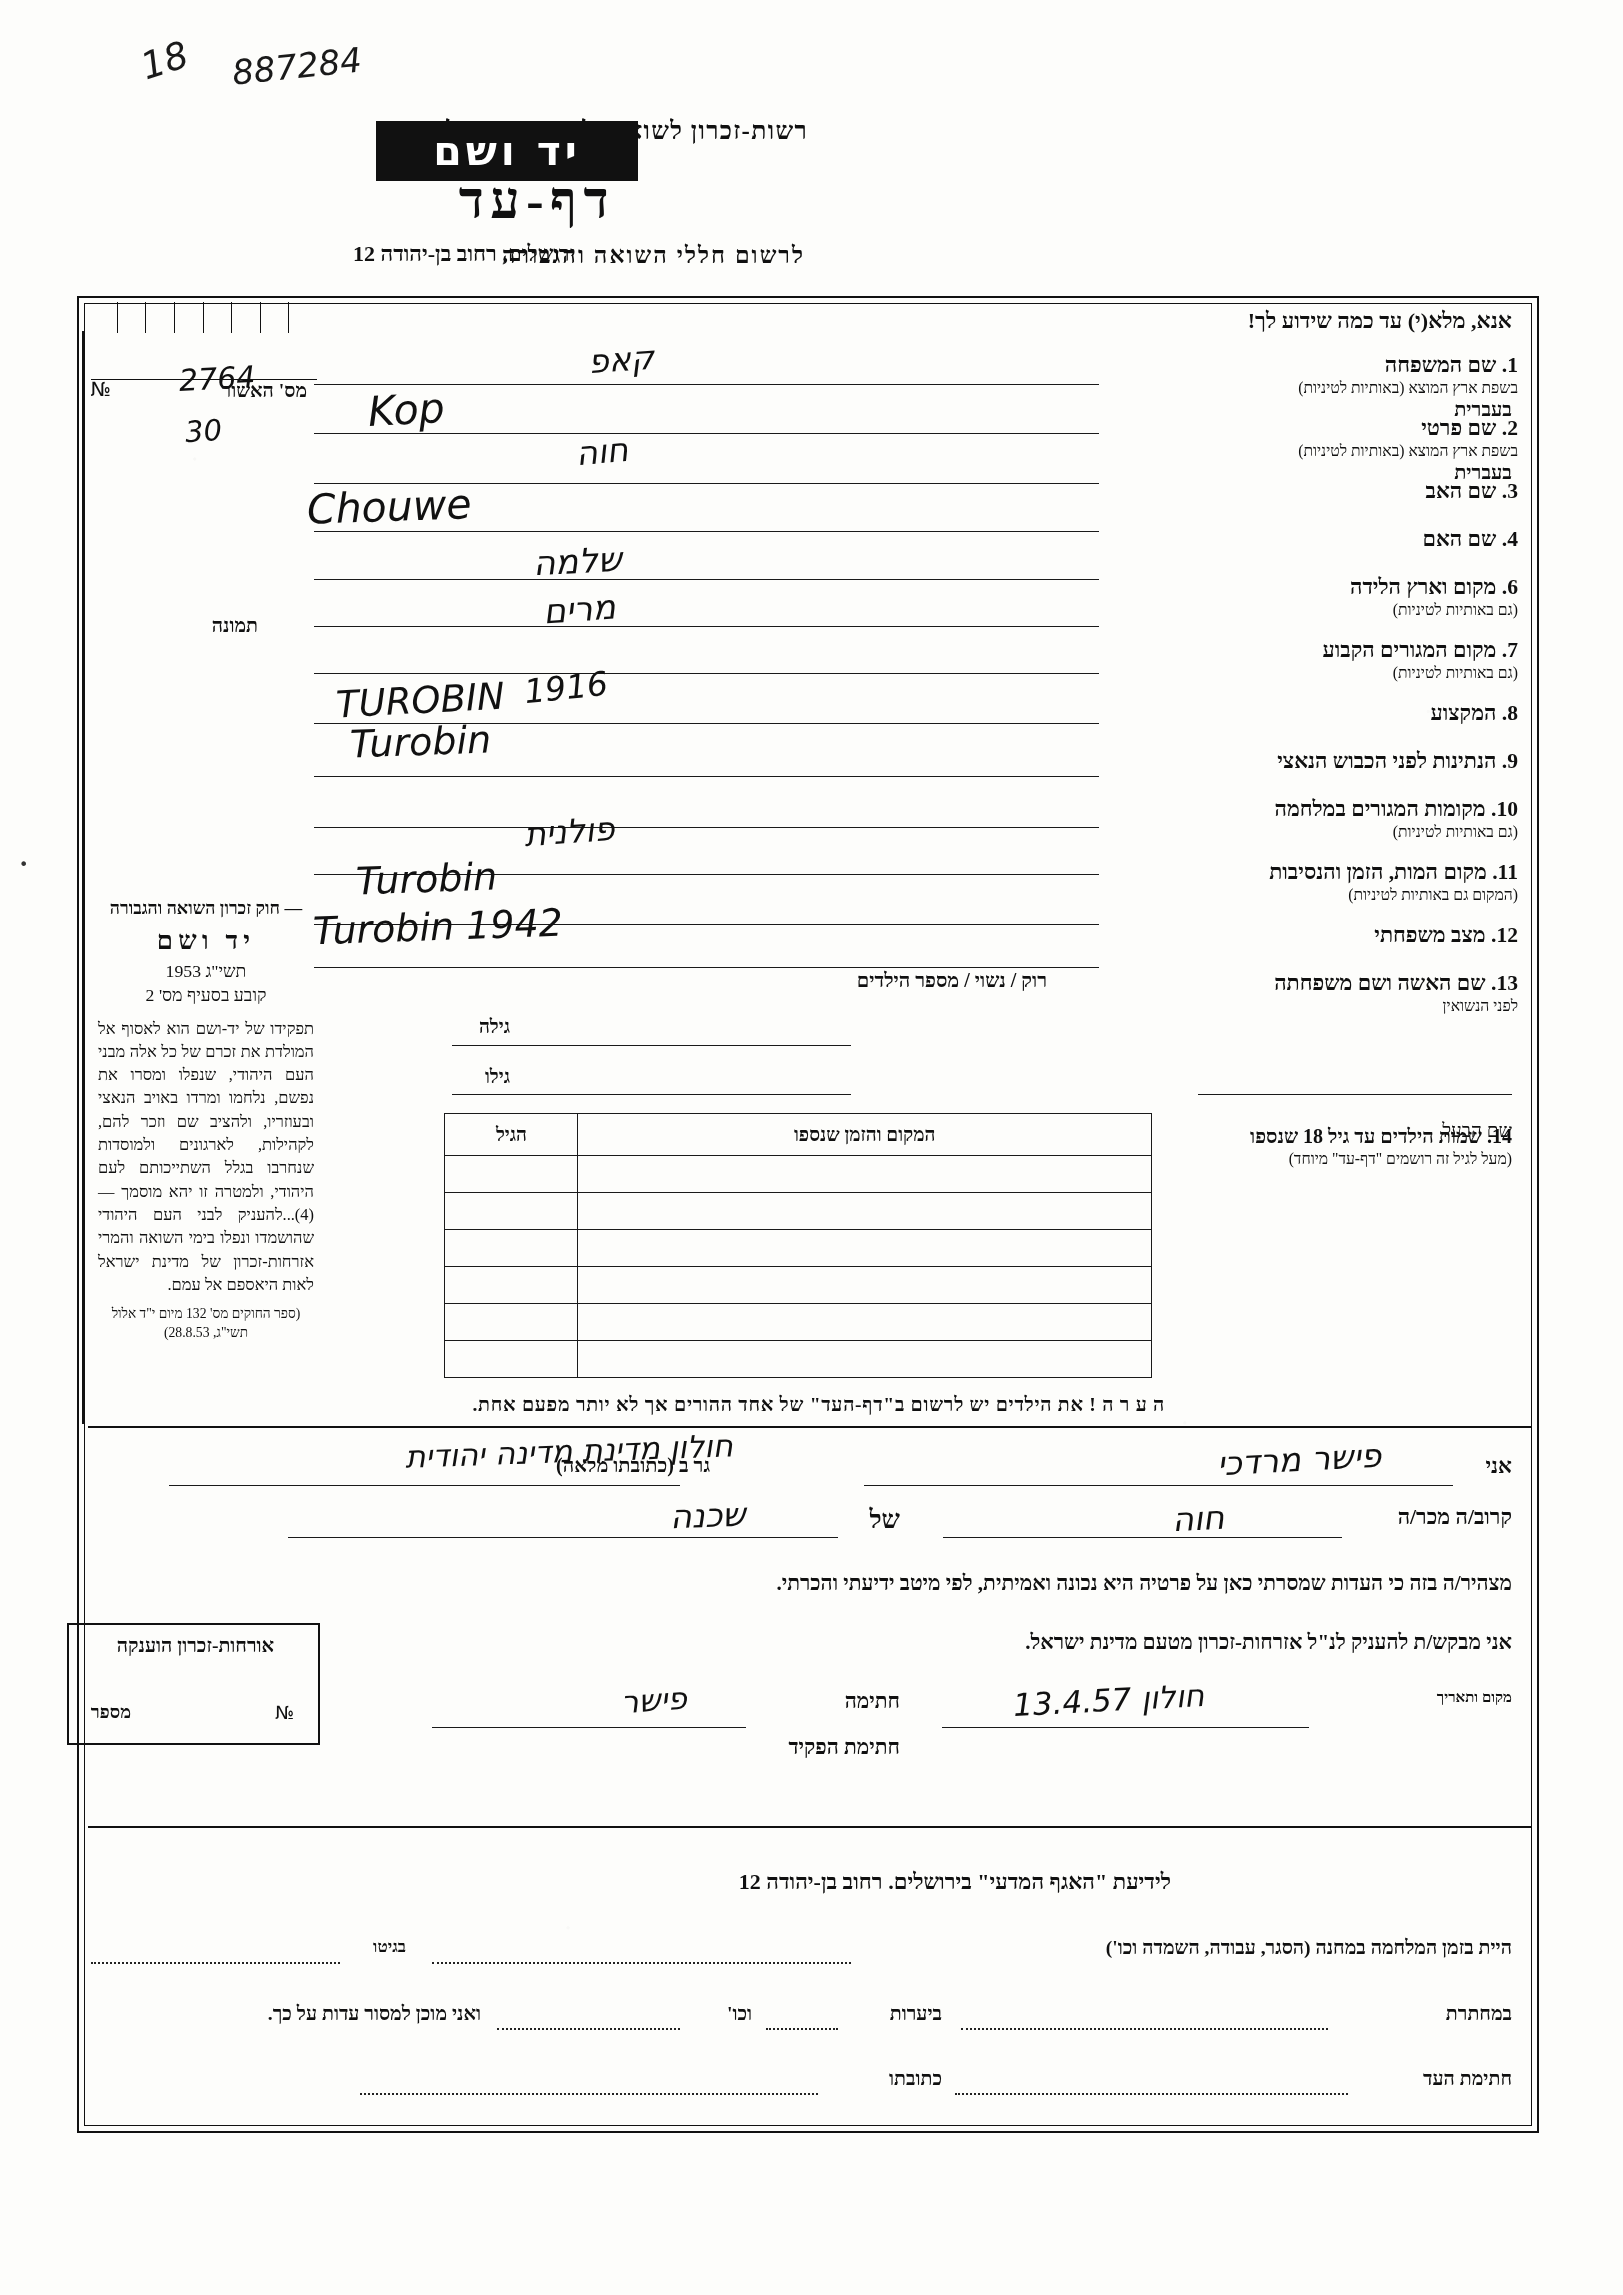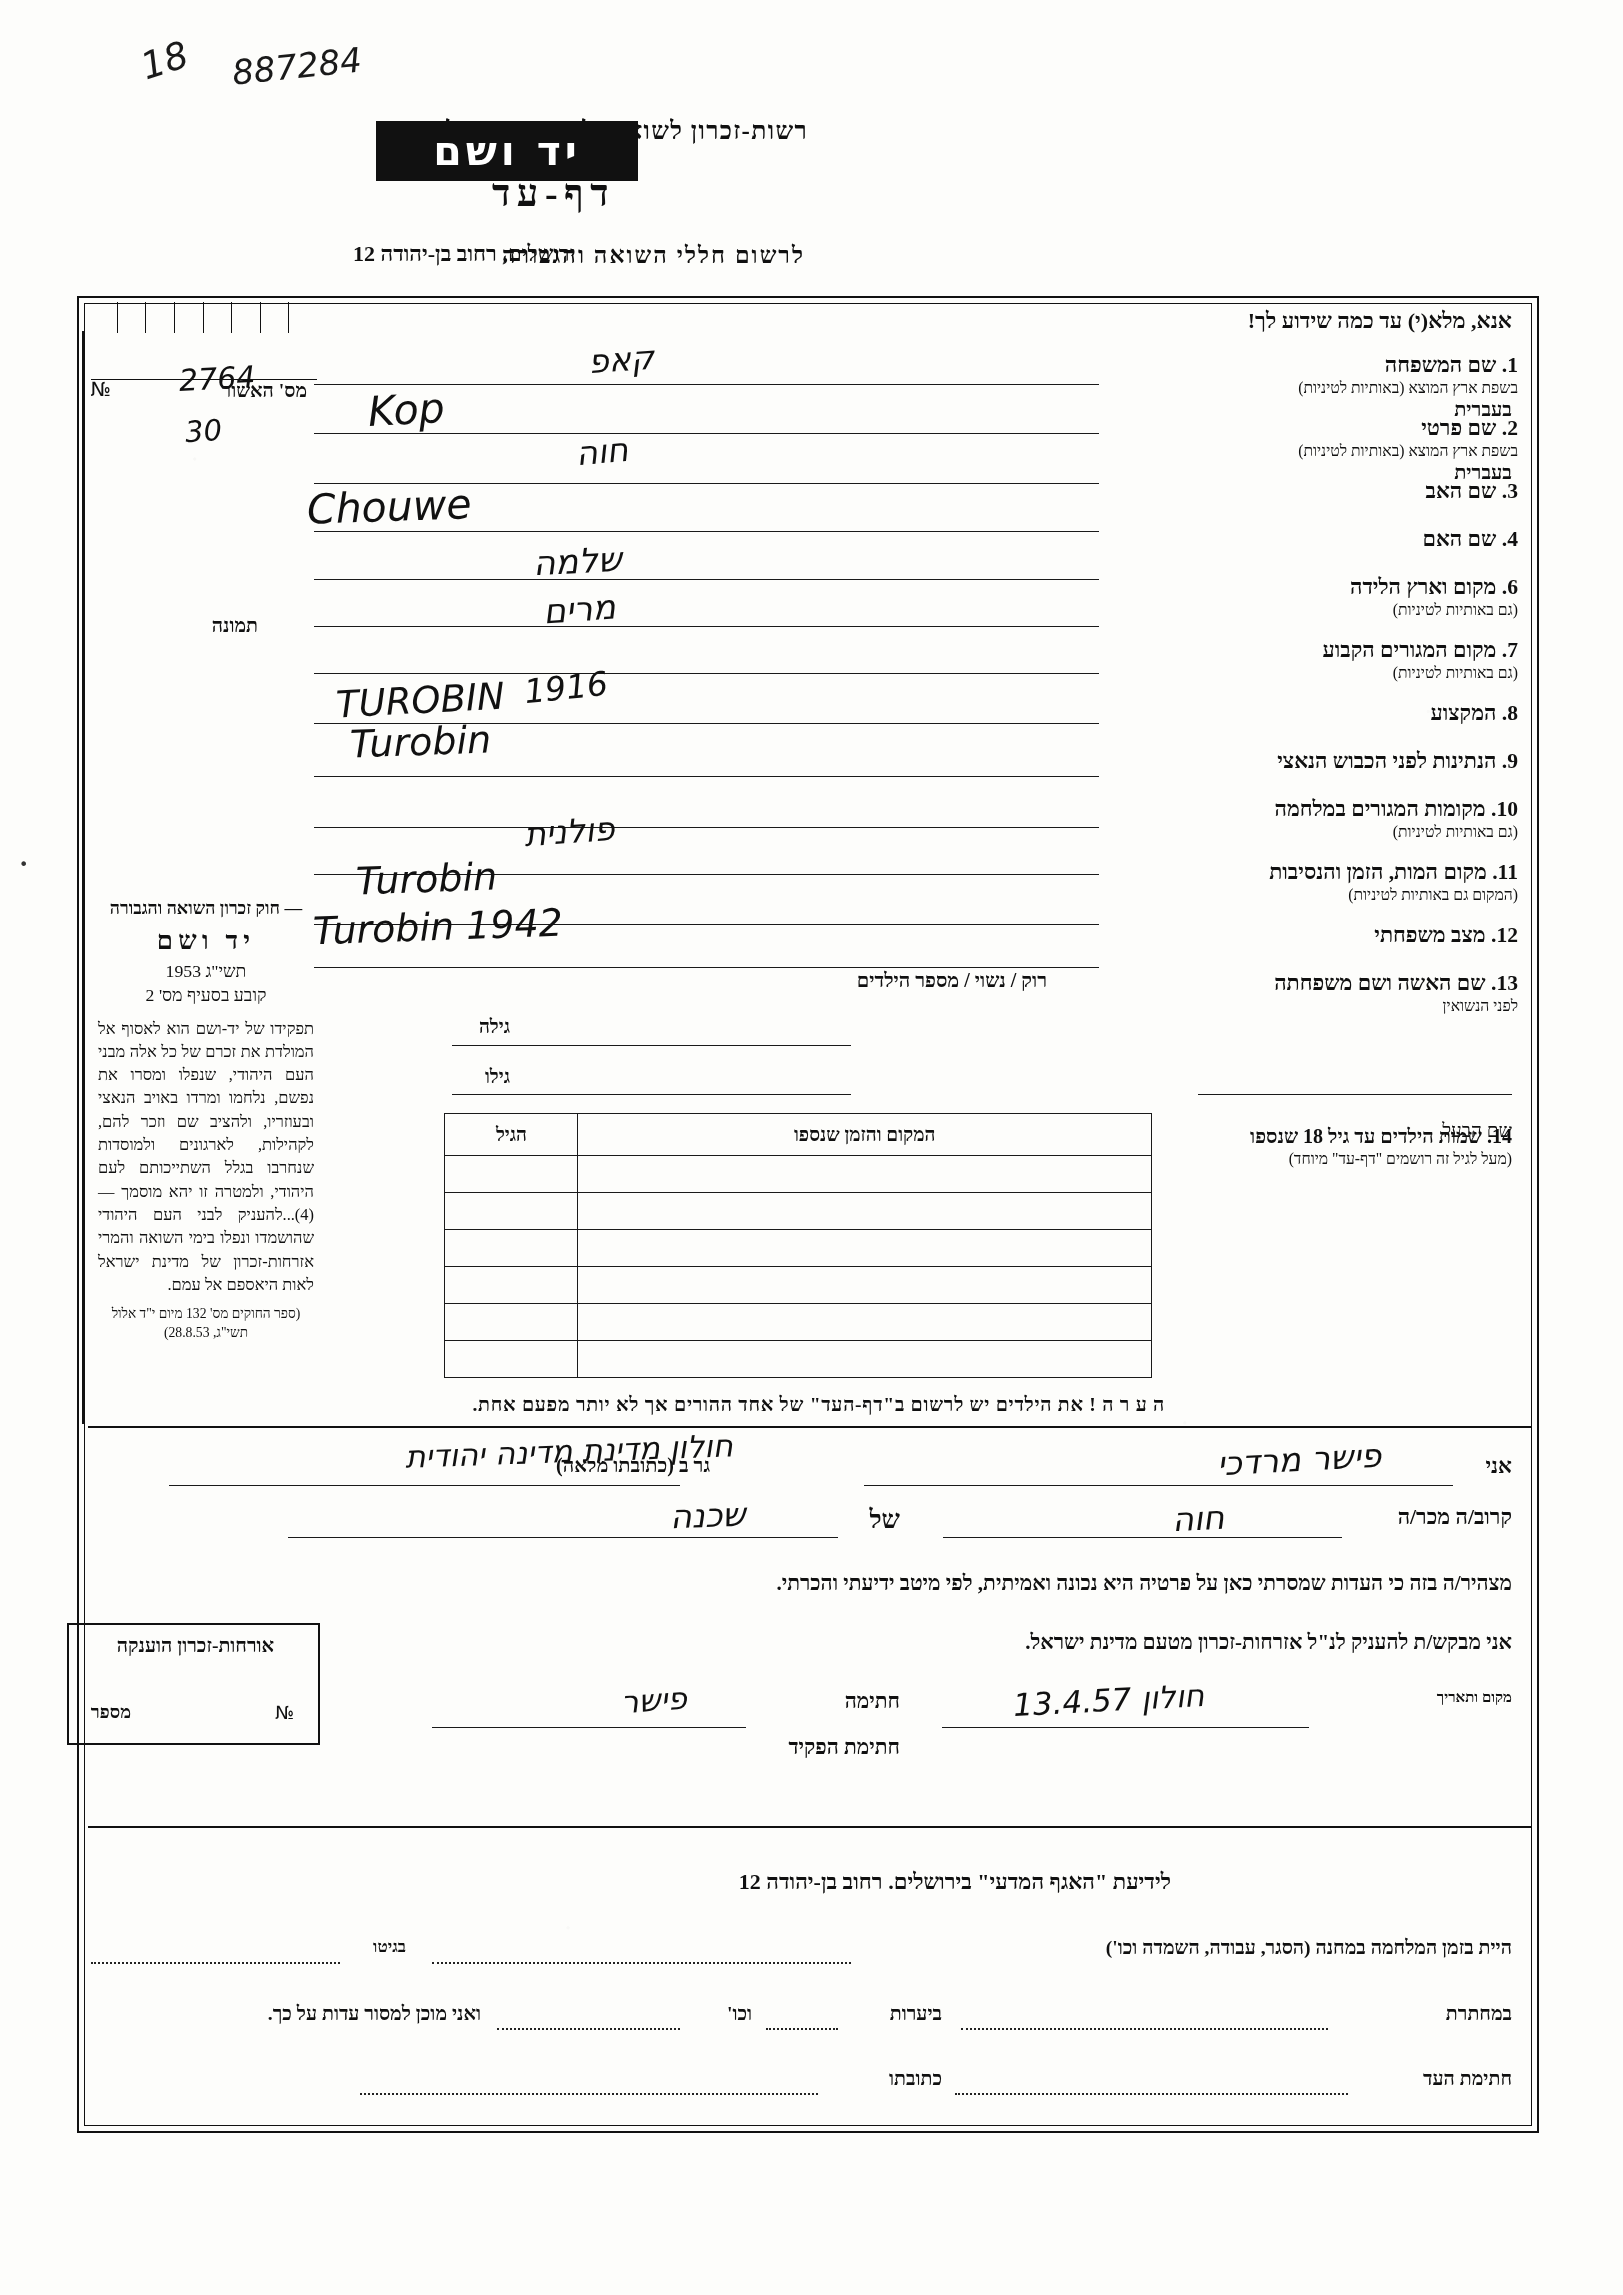--- a/index.html
+++ b/index.html
@@ -38,21 +38,21 @@
     position: absolute;
     top: 117px; right: 815px;
     font-size: 25px;
     font-weight: bold;
     letter-spacing: 1.3px;
     white-space: nowrap;
   }
   .hdr-dafed {
     position: absolute;
     top: 171px; right: 1008px;
-    font-size: 38px;
+    font-size: 52px;
     font-weight: bold;
     letter-spacing: 6.5px;
   }
   .hdr-sub {
     position: absolute;
     top: 242px; right: 818px;
     font-size: 23.6px;
     font-weight: bold;
     letter-spacing: 2px;
     white-space: nowrap;

